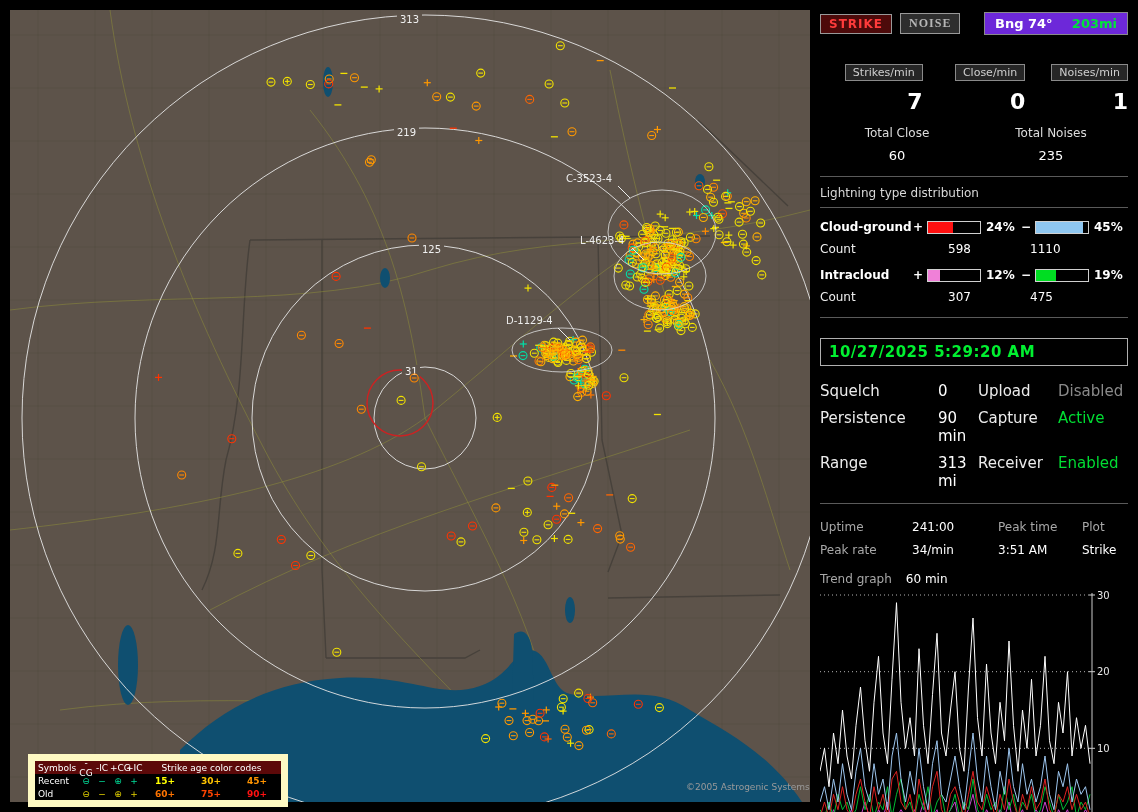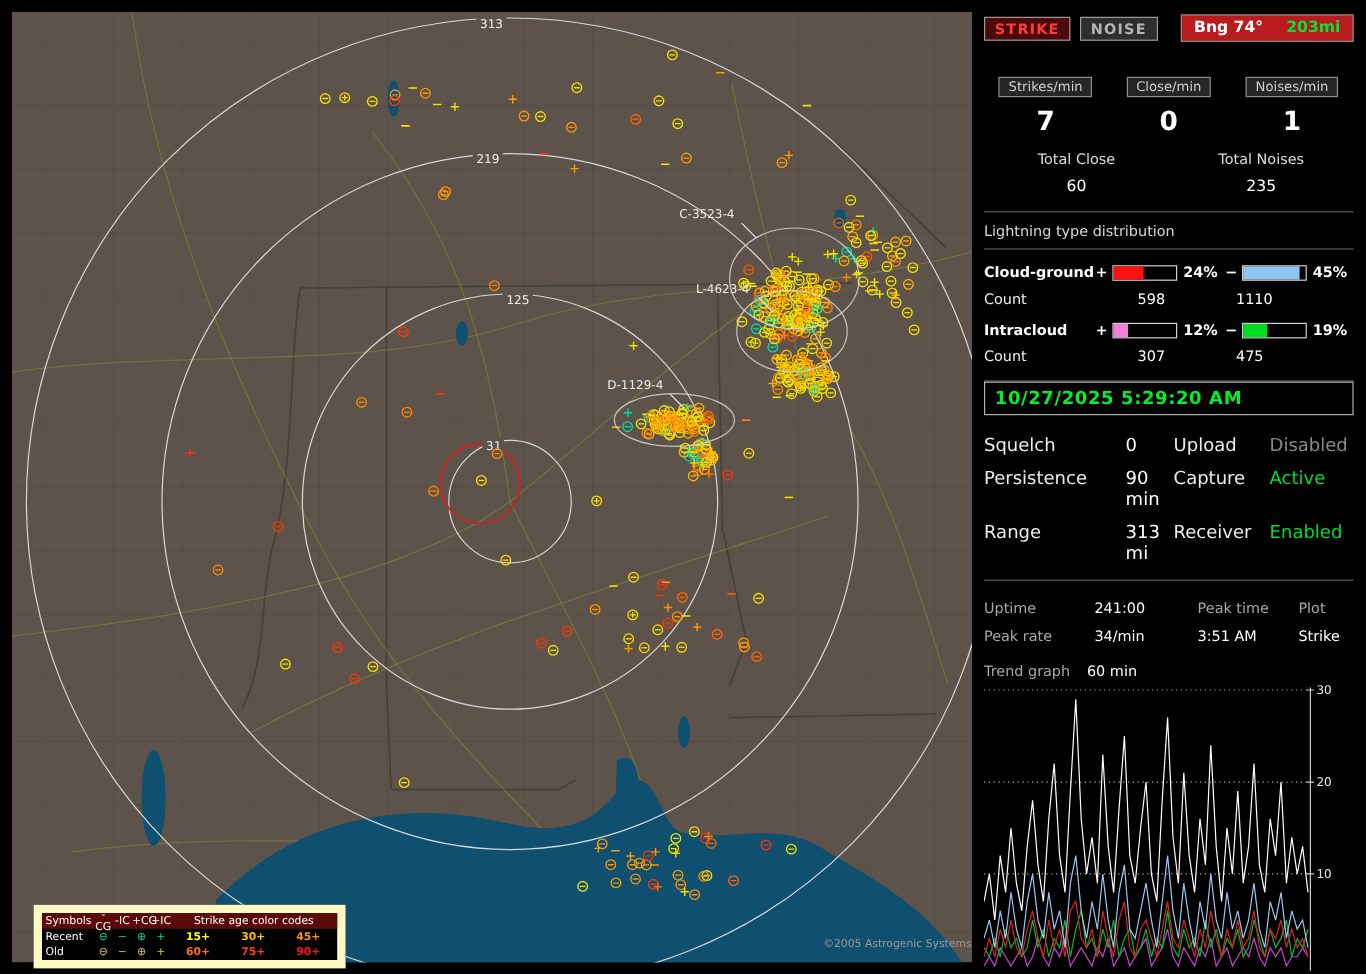--- a/index.html
+++ b/index.html
@@ -21,28 +21,28 @@
   .lg-agehead{flex:1;text-align:center;}
   .lg-age{width:46px;text-align:center;font-weight:bold;}
 
   
   .panel{position:absolute;left:812px;top:0;width:326px;height:652px;background:#000;
          box-sizing:border-box;padding:12px 10px 0 8px;}
   .top-row{display:flex;align-items:center;gap:8px;}
   .btn{font-family:inherit;font-size:12px;font-weight:bold;letter-spacing:1px;
        padding:2px 8px;border:1px solid #999;cursor:pointer;}
   .btn.strike{background:#4d0a0a;color:#ff3b3b;}
-  .btn.noise{background:#2e2e2e;color:#b5b5b5;}
+  .btn.noise{background:#2e2e2e;color:#b5b5b5;font-family:Liberation Serif, serif;}
   .bearing-box{margin-left:auto;display:flex;align-items:center;justify-content:space-between;
-               border:1px solid #8a8a8a;background:#b91c1c;padding:3px 10px;width:122px;
+               border:1px solid #8a8a8a;background:#6d28d9;padding:3px 10px;width:122px;
                font-size:13px;font-weight:bold;}
   .dist-green{color:#00e53a;}
 
   .rates-row{display:flex;margin-top:26px;}
-  .rate-col{flex:1;text-align:center;}
+  .rate-col{flex:1;text-align:right;}
   .rate-label{display:inline-block;border:1px solid #8a8a8a;background:#262626;color:#cfcfcf;
               font-size:11px;padding:1px 7px;}
   .rate-value{font-size:22px;font-weight:bold;margin-top:8px;}
 
   .totals-row{display:flex;margin-top:12px;}
   .total-col{flex:1;text-align:center;font-size:12px;color:#ddd;}
   .total-value{margin-top:8px;font-size:13px;color:#fff;}
 
   .divider{border-top:1px solid #5a5a5a;margin-top:13px;}
   .section-heading{margin-top:9px;font-size:12px;color:#d8d8d8;}
@@ -51,21 +51,21 @@
   .dist-label{width:92px;font-weight:bold;}
   .sign{width:12px;text-align:center;font-weight:bold;}
   .bar{width:52px;height:11px;border:1px solid #d0d0d0;background:#000;position:relative;margin:0 3px;}
   .bar .fill{position:absolute;left:0;top:0;bottom:0;}
   .pct{width:34px;font-weight:bold;padding-left:2px;}
   .dist-count{display:flex;margin-top:8px;font-size:12px;}
   .dc-label{width:92px;color:#eee;}
   .dc-pos{width:82px;text-indent:36px;}
   .dc-neg{text-indent:36px;}
 
-  .datetime-box{margin-top:0;border:1px solid #b0b0b0;padding:4px 8px;font-size:15px;
+  .datetime-box{margin-top:20px;border:1px solid #b0b0b0;padding:4px 8px;font-size:15px;
                 font-weight:bold;color:#00f030;letter-spacing:.5px;}
 
   .settings-grid{display:grid;grid-template-columns:118px 40px 80px auto;row-gap:9px;
                  margin-top:16px;font-size:15px;color:#ececec;}
   .val{color:#fff;}
   .v-dim{color:#8a8a8a;}
   .v-green{color:#00dd33;}
 
   .uptime-grid{display:grid;grid-template-columns:92px 86px 84px auto;row-gap:9px;
                margin-top:16px;font-size:12px;}

